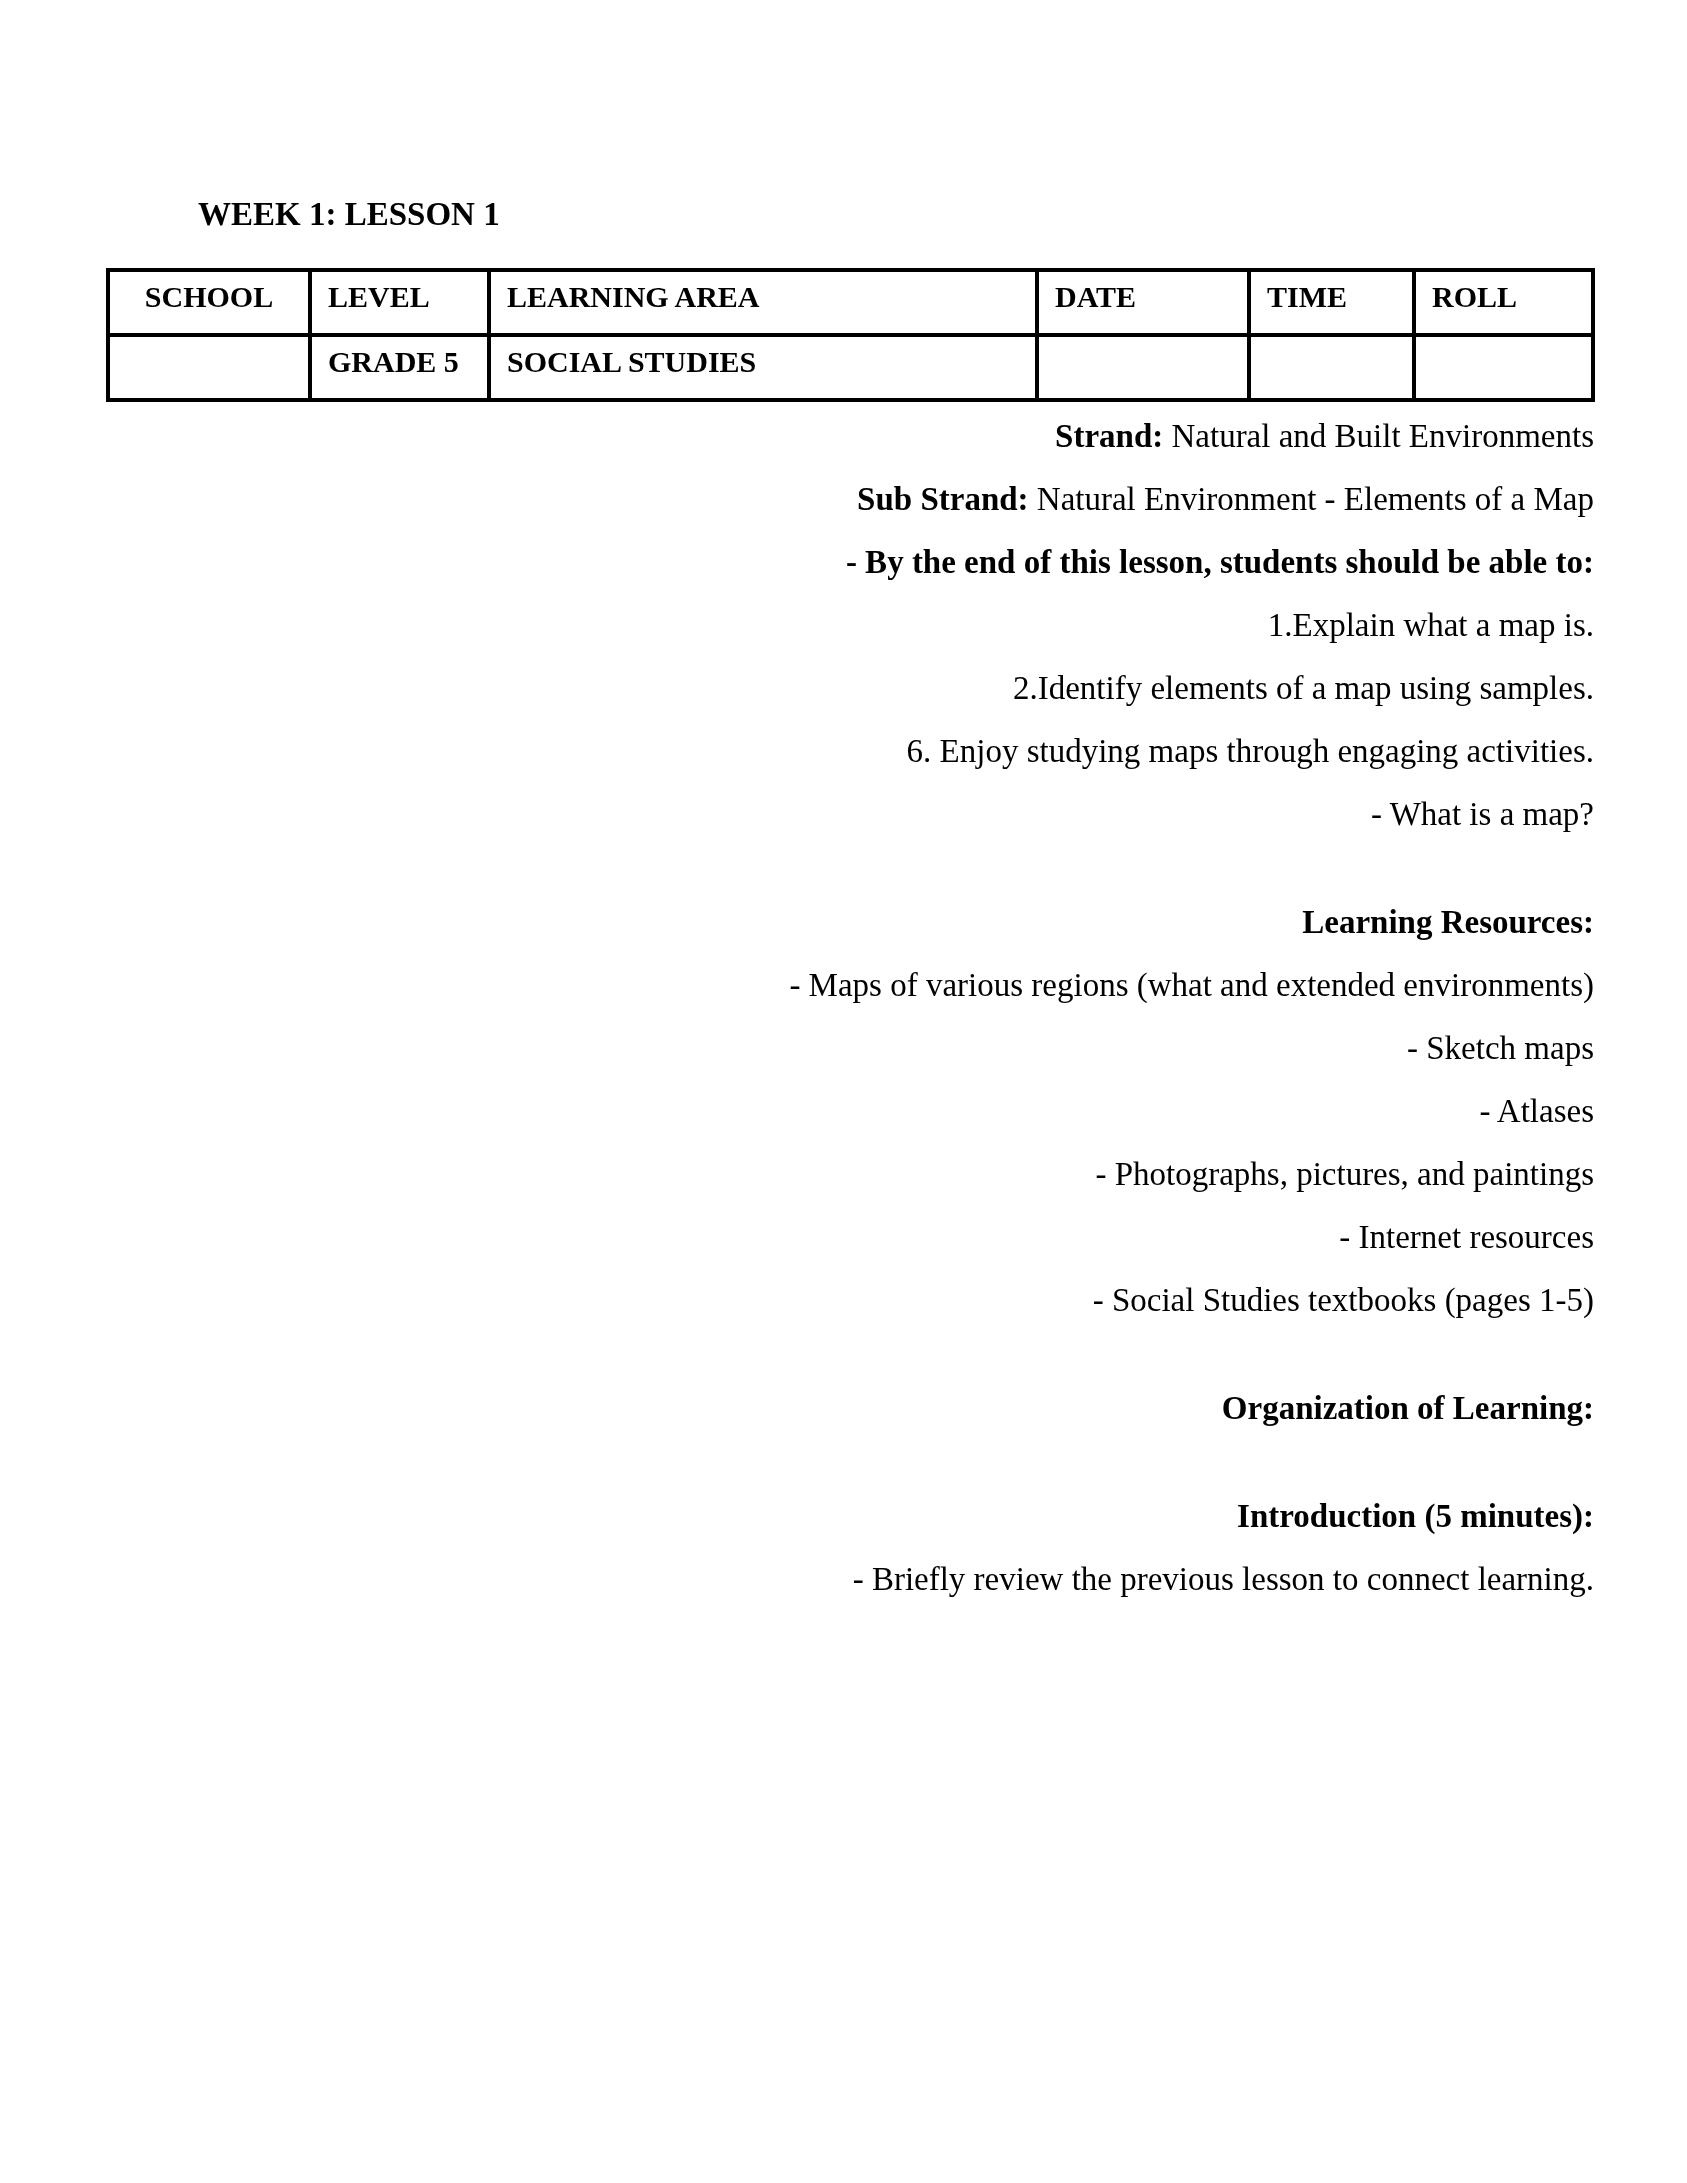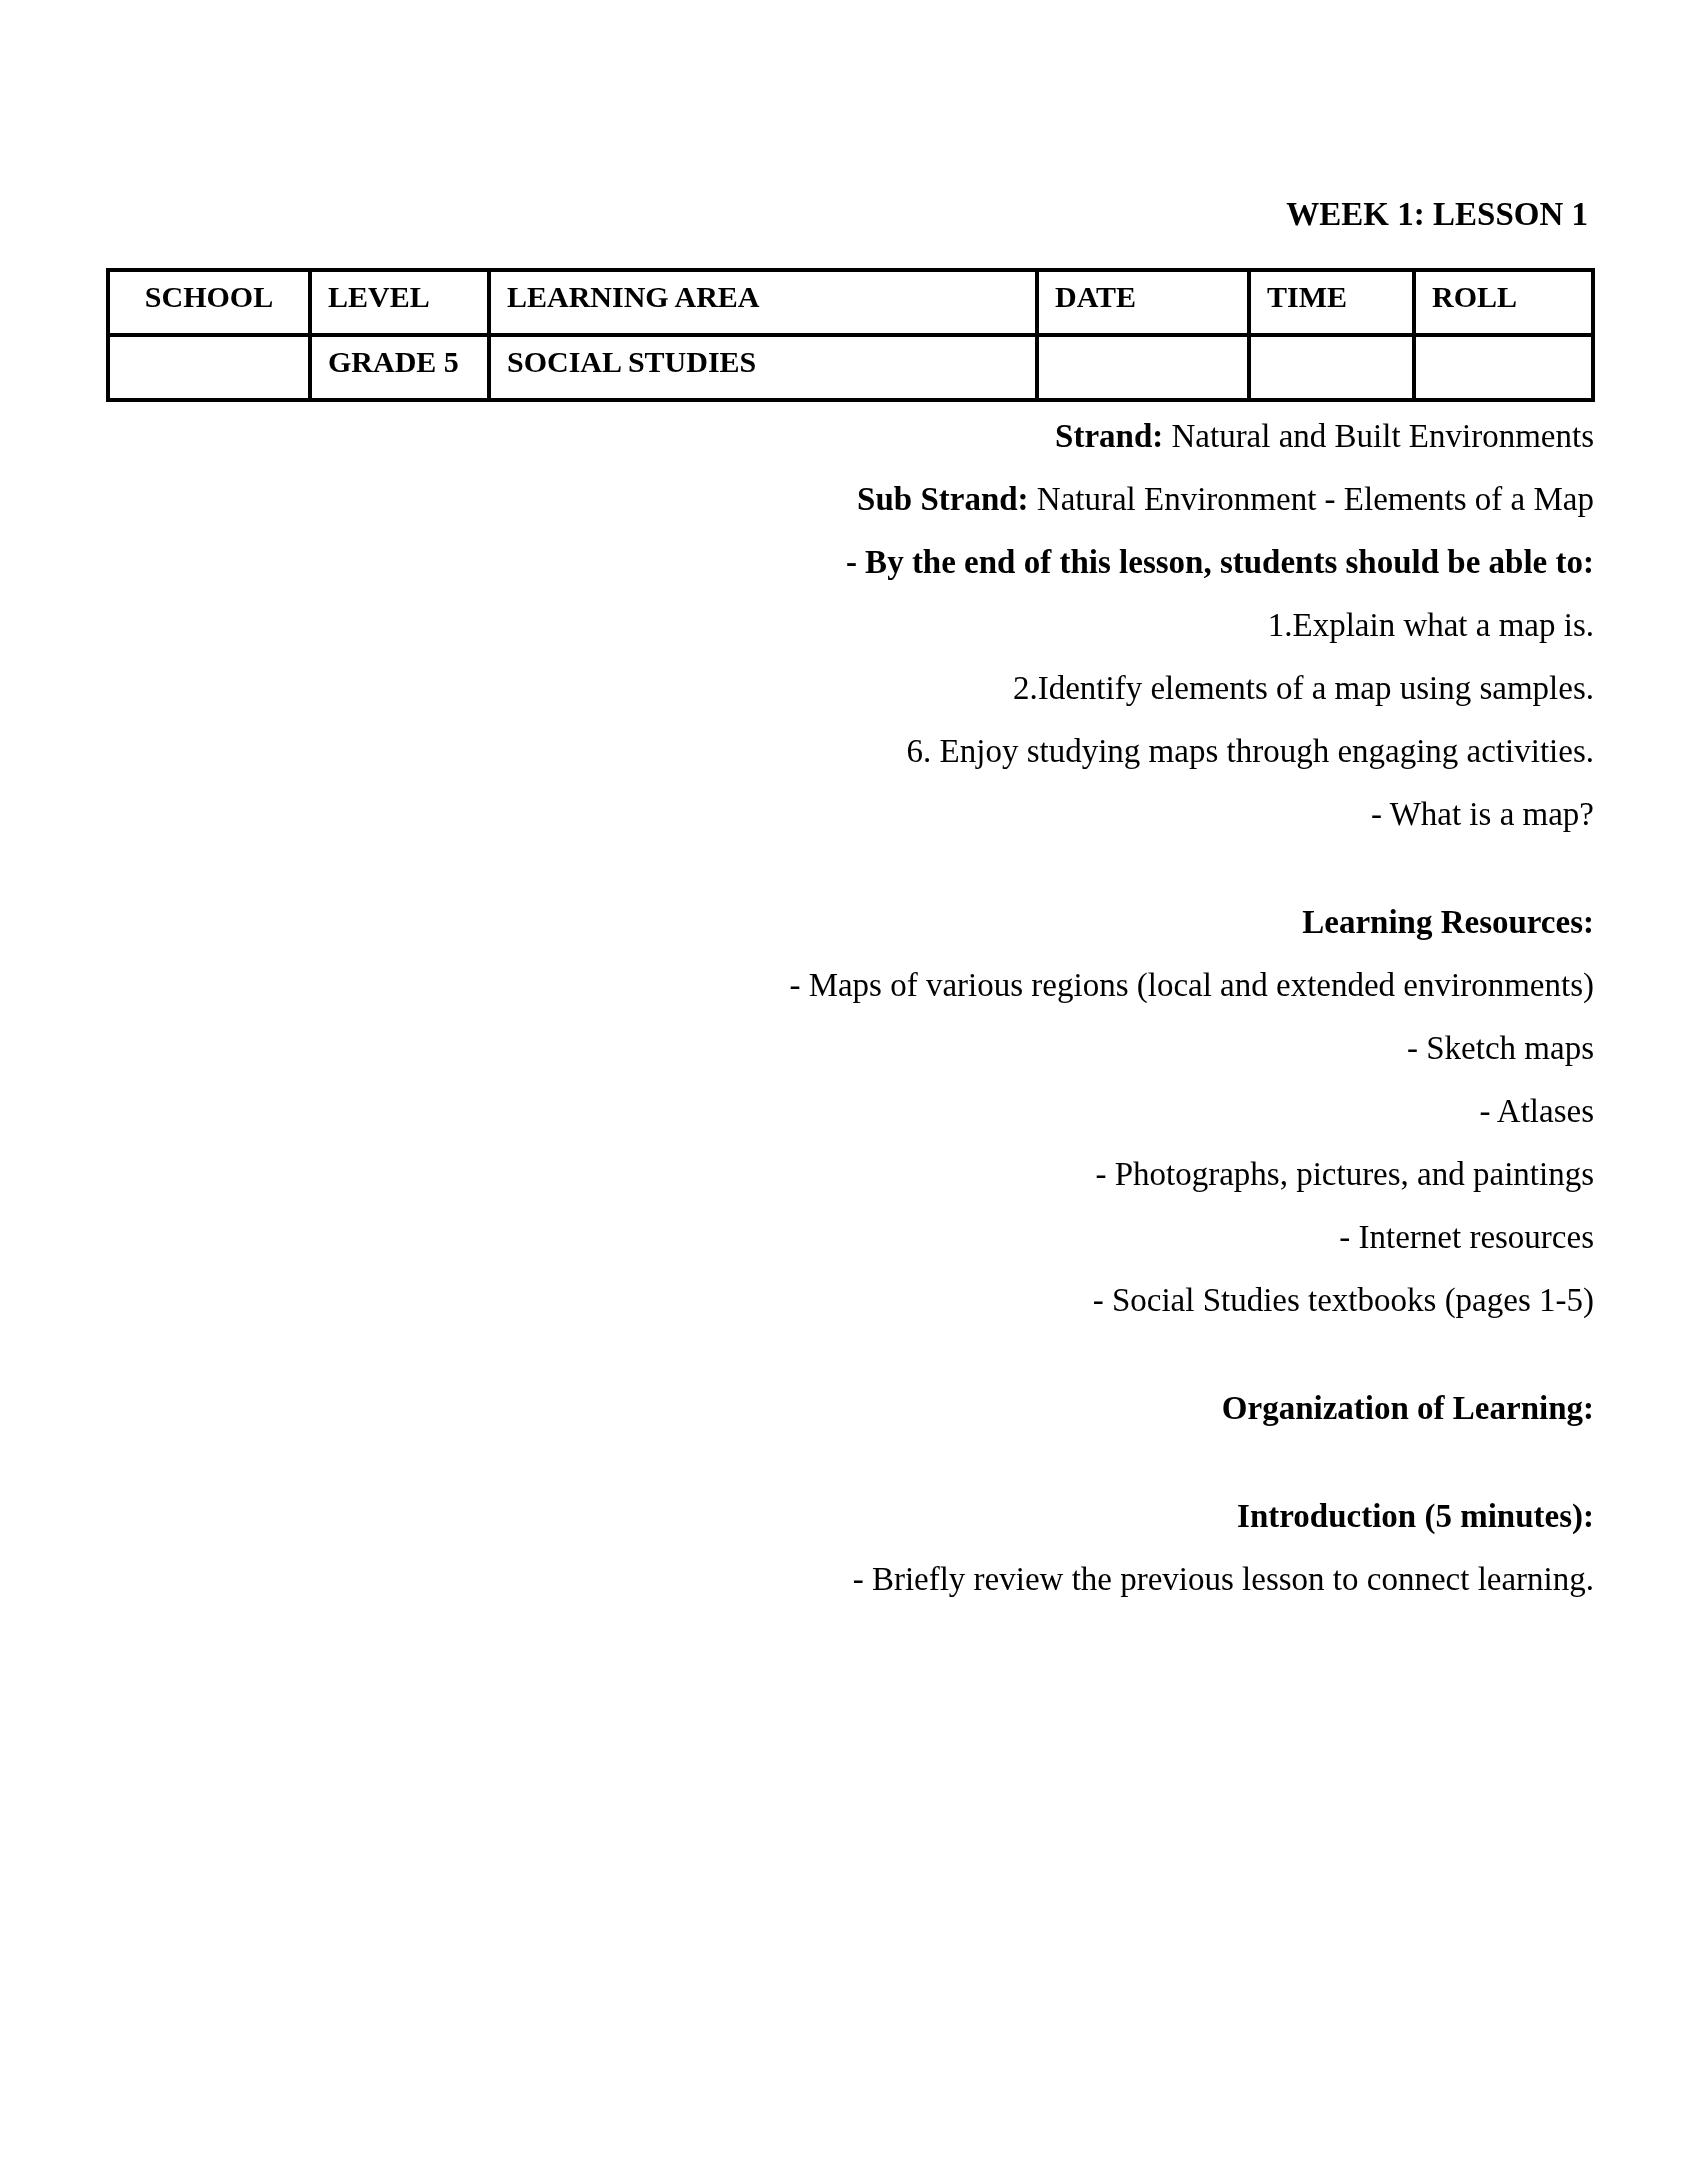--- a/index.html
+++ b/index.html
@@ -14,21 +14,20 @@
     background: #ffffff;
     color: #000000;
     font-family: "Liberation Serif", "DejaVu Serif", serif;
     overflow: hidden;
   }
   .doc-title {
     font-size: 33px;
     line-height: 42px;
     font-weight: bold;
     margin: 193px 99px 0 198px;
-    text-align: right;
   }
   table.info-table {
     border-collapse: collapse;
     table-layout: fixed;
     width: 1485px;
     margin: 33px 0 0 106px;
   }
   table.info-table th,
   table.info-table td {
     border: 4px solid #000000;
@@ -102,21 +101,21 @@
 
   <div class="doc-body">
       <p><strong>Strand:</strong> Natural and Built Environments</p>
       <p><strong>Sub Strand:</strong> Natural Environment - Elements of a Map</p>
       <p><strong>- By the end of this lesson, students should be able to:</strong></p>
       <p>1.Explain what a map is.</p>
       <p>2.Identify elements of a map using samples.</p>
       <p>6. Enjoy studying maps through engaging activities.</p>
       <p>- What is a map?</p>
       <p class="gap"><strong> Learning Resources:</strong></p>
-      <p>- Maps of various regions (local and extended environments)</p>
+      <p>- Maps of various regions (what and extended environments)</p>
       <p>- Sketch maps</p>
       <p>- Atlases</p>
       <p>- Photographs, pictures, and paintings</p>
       <p>- Internet resources</p>
       <p>- Social Studies textbooks (pages 1-5)</p>
       <p class="gap"><strong>Organization of Learning:</strong></p>
       <p class="gap"><strong>Introduction (5 minutes):</strong></p>
       <p>- Briefly review the previous lesson to connect learning.</p>
     </div>
 

